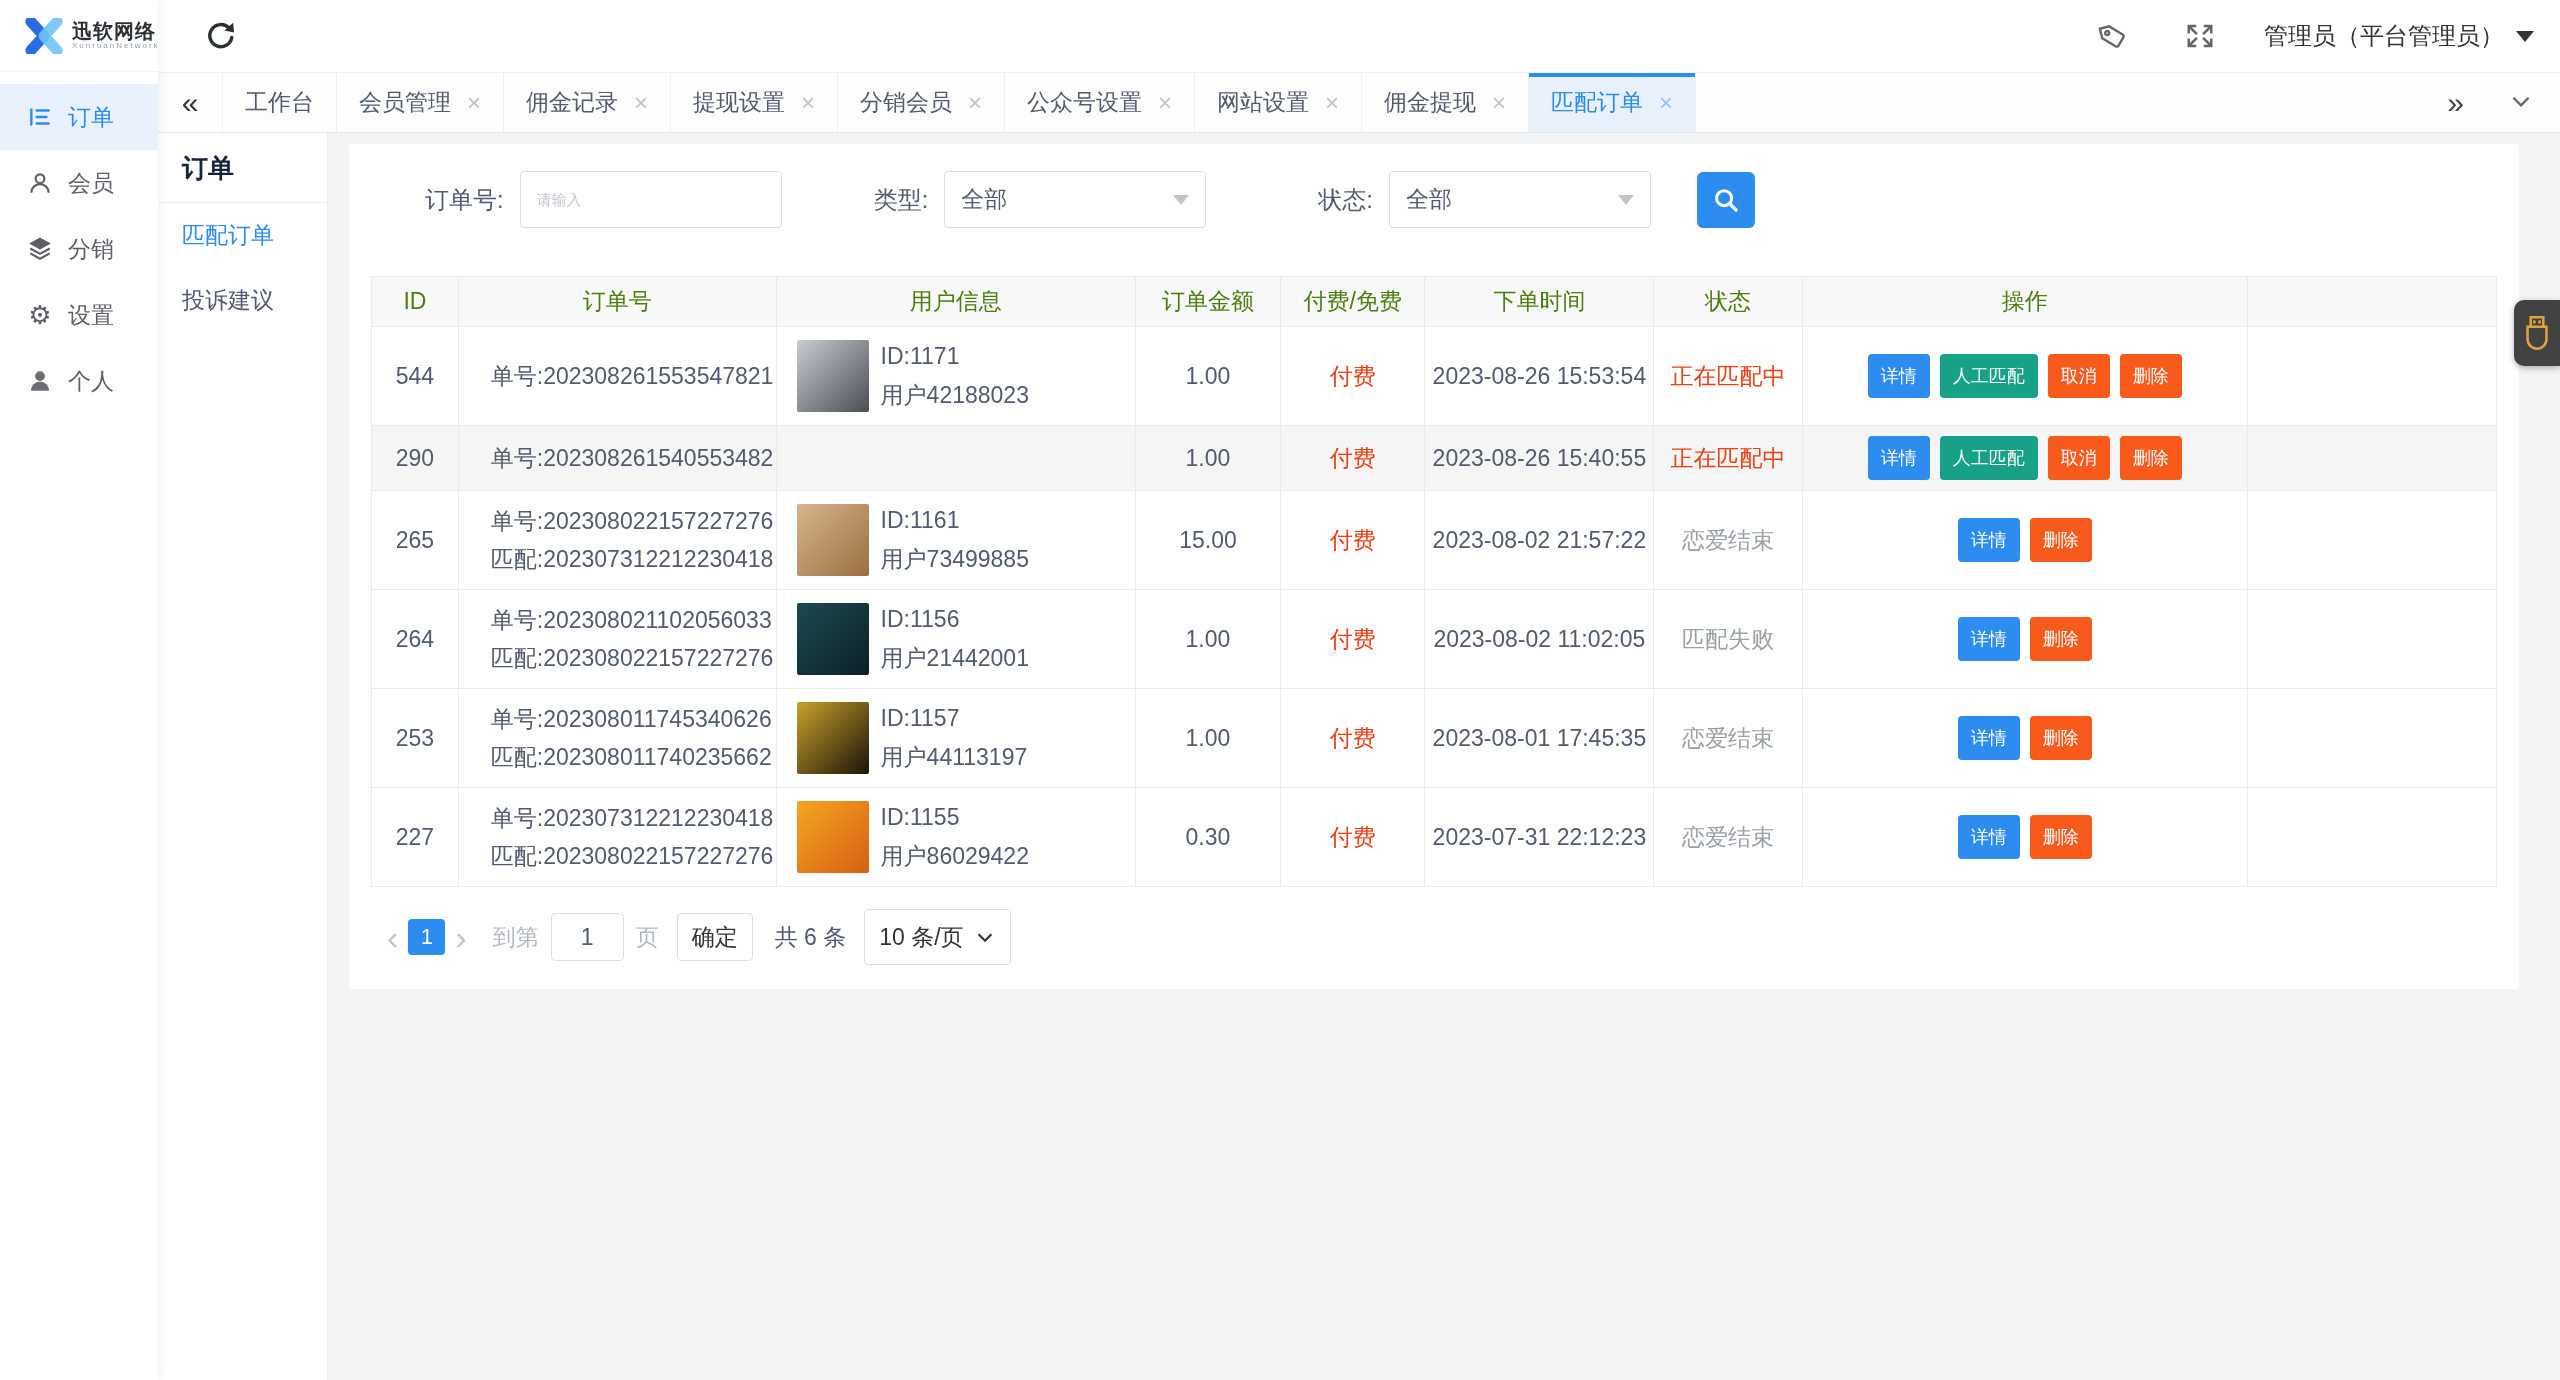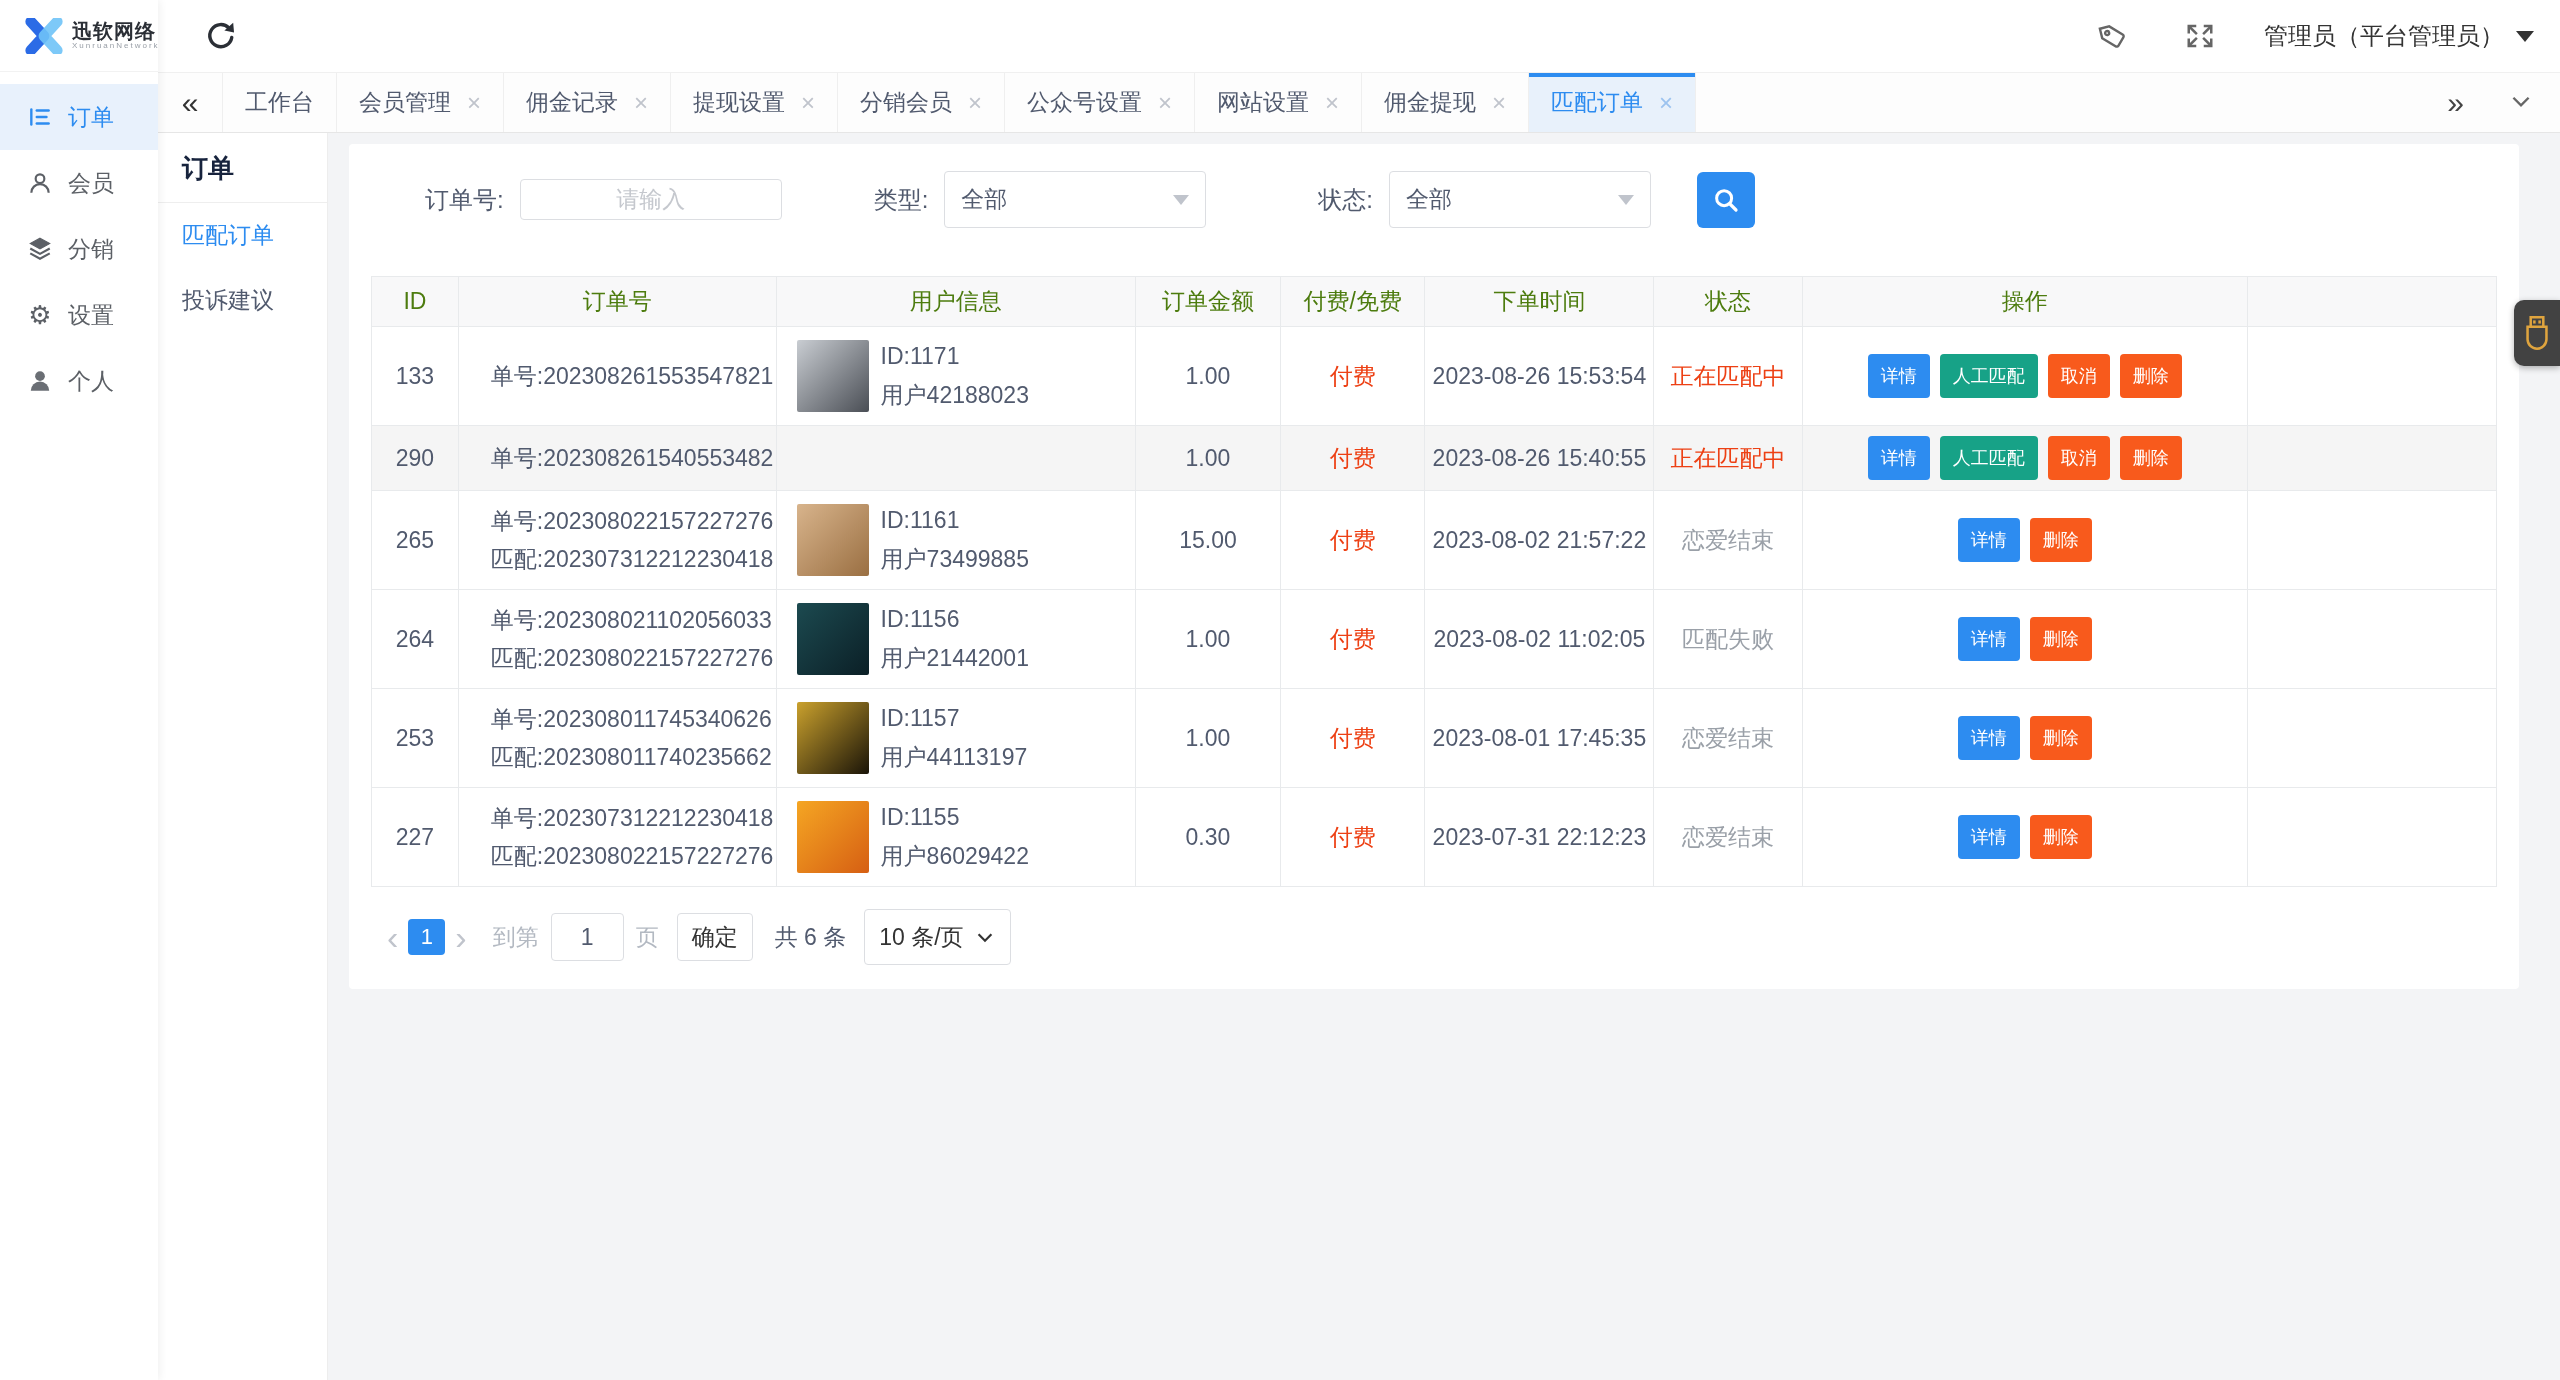--- a/index.html
+++ b/index.html
@@ -54,21 +54,21 @@
   .subsidebar-title { font-size:26px; font-weight:bold; color:#17233d; padding:18px 0 16px 24px; border-bottom:1px solid #eee; }
   .sub-item { font-size:23px; color:#515a6e; padding:17px 0 17px 24px; cursor:pointer; }
   .sub-item.active { color:#2d8cf0; }
 
   .content { flex:1; padding:11px 41px 0 21px; min-width:0; }
   .card { background:#fff; border-radius:4px; min-height:793px; padding:27px 22px 24px 22px; }
 
   
   .filter-row { display:flex; align-items:center; height:57px; margin-left:54px; }
   .f-label { font-size:24px; color:#515a6e; margin-right:16px; white-space:nowrap; }
-  .f-input { width:262px; height:41px; border:1px solid #dcdee2; border-radius:4px; padding:0 16px; font-size:23px; color:#515a6e; outline:none; font-family:inherit;text-align:center; }
+  .f-input { width:262px; height:57px; border:1px solid #dcdee2; border-radius:4px; padding:0 16px; font-size:15px; color:#515a6e; outline:none; font-family:inherit; }
   .f-input::placeholder { color:#c5c8ce; }
   .f-select { width:262px; height:57px; border:1px solid #dcdee2; border-radius:4px; display:flex; align-items:center; justify-content:space-between; padding:0 16px; font-size:23px; color:#515a6e; cursor:pointer; background:#fff; }
   .sel-caret { width:0; height:0; border-left:8px solid transparent; border-right:8px solid transparent; border-top:10px solid #c0c4cc; }
   .gap1 { width:92px; } .gap2 { width:112px; }
   .search-btn { width:58px; height:56px; background:#2d8cf0; border:none; border-radius:6px; margin-left:46px; cursor:pointer; display:flex; align-items:center; justify-content:center; }
 
   
   .order-table { width:100%; border-collapse:collapse; table-layout:fixed; margin-top:48px; }
   .order-table th, .order-table td { border:1px solid #e8eaec; font-size:23px; font-weight:normal; }
   .order-table thead th { background:#f8f8f9; height:50px; color:#4d7c0f; }
@@ -322,21 +322,21 @@
                   <th>订单金额</th>
                   <th>付费/免费</th>
                   <th>下单时间</th>
                   <th>状态</th>
                   <th>操作</th>
                   <th></th>
                 </tr>
               </thead>
             <tbody>
   <tr>
-    <td class="c-id">133</td>
+    <td class="c-id">544</td>
     <td class="c-order">
       <div class="order-line">单号:202308261553547821</div>
 
     </td>
     <td class="c-user">
       <div class="user-wrap">
         <div class="avatar" style="background: linear-gradient(135deg, rgb(201, 205, 210), rgb(74, 78, 85));"></div>
         <div class="user-lines">
           <div>ID:1171</div>
           <div>用户42188023</div>

